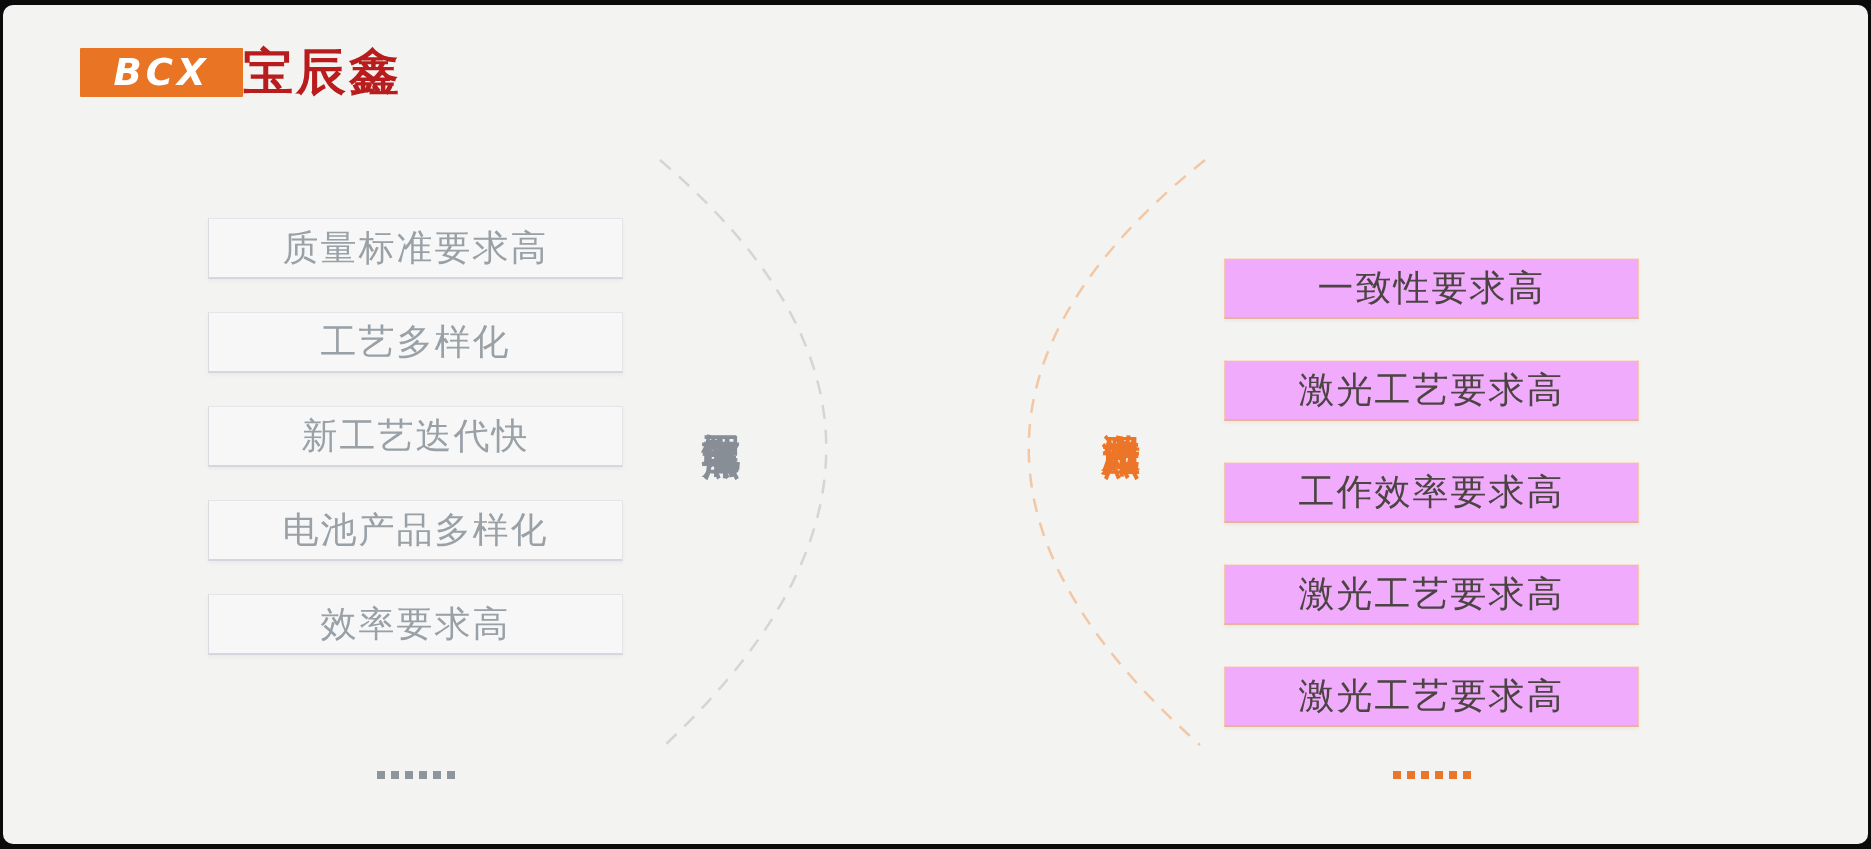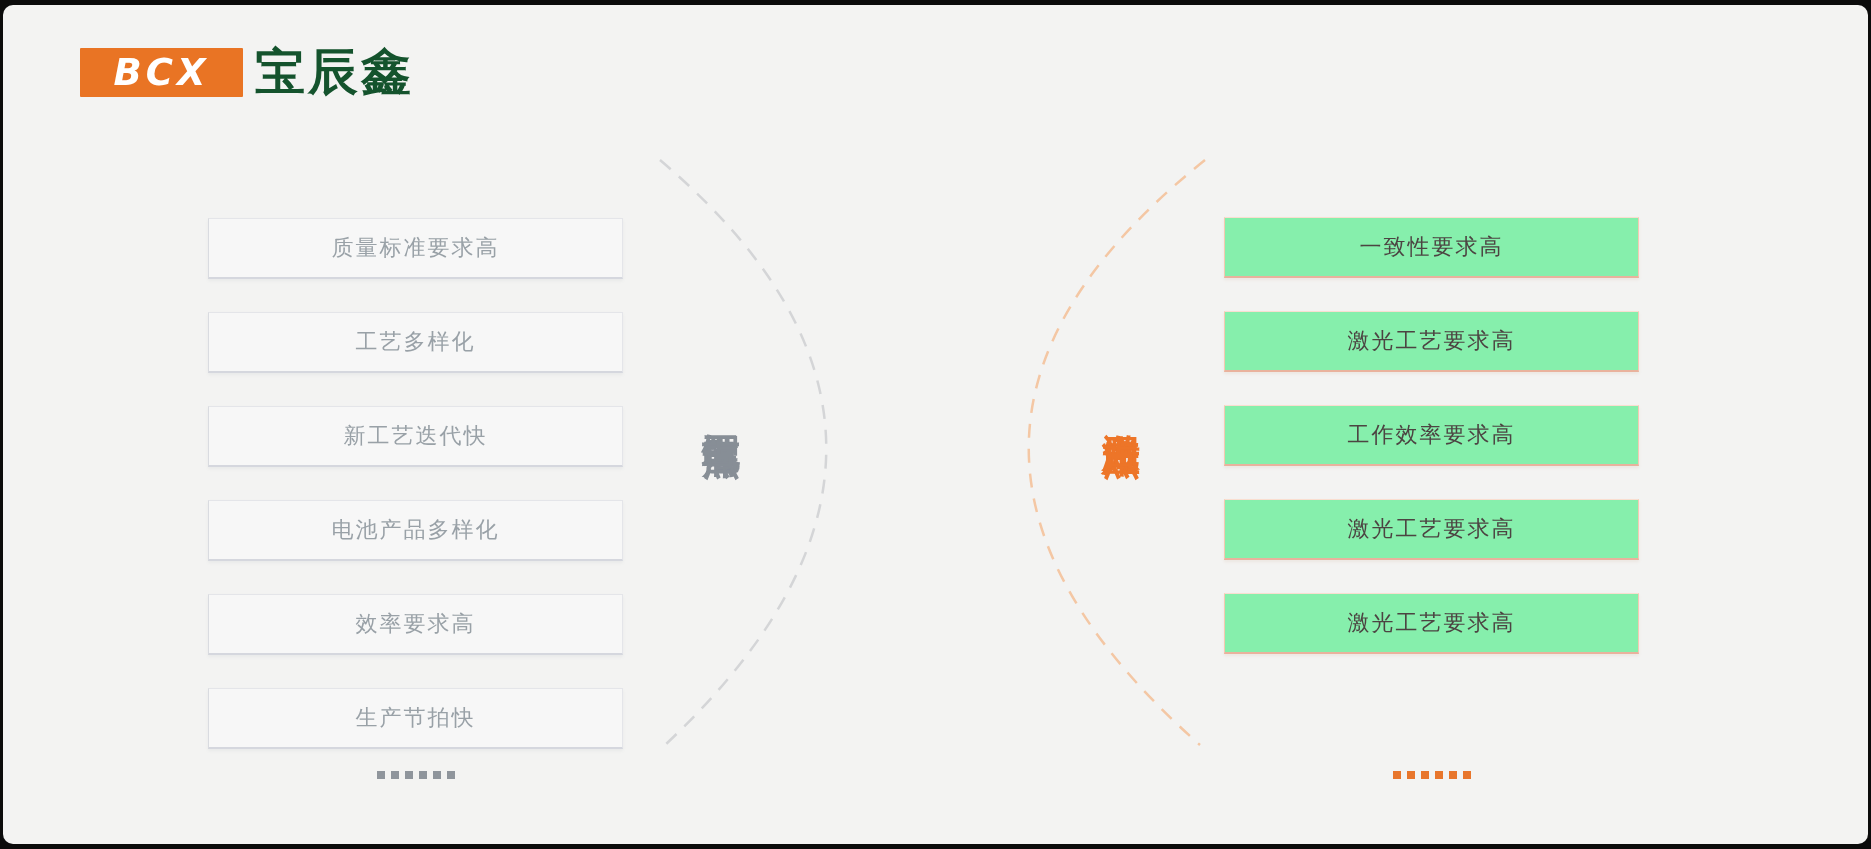--- a/index.html
+++ b/index.html
@@ -3,35 +3,35 @@
 <meta charset="utf-8">
 <style>
   html,body{margin:0;padding:0;background:#0b0b0b;}
   body{width:1871px;height:849px;position:relative;font-family:"DejaVu Sans","Liberation Sans",sans-serif;}
   .slide{position:absolute;left:3px;top:5px;width:1865px;height:839px;background:#f3f3f2;border-radius:10px;overflow:hidden;}
 
   
   .logo{position:absolute;left:77px;top:42px;display:flex;align-items:center;}
   .logo-badge{width:163px;height:49px;background:#e97424;border-radius:1px;display:flex;align-items:center;justify-content:center;
     color:#ffffff;font-size:37px;font-weight:800;letter-spacing:4px;font-style:italic;}
-  .logo-name{margin-left:12px;font-size:50px;line-height:50px;font-weight:700;color:#14532d;letter-spacing:3px;}
+  .logo-name{font-size:50px;line-height:50px;font-weight:700;color:#b91c1c;letter-spacing:3px;}
 
   
   svg.arcs{position:absolute;left:0;top:0;pointer-events:none;}
 
   
   .col{position:absolute;width:415px;}
   .col-left{left:205px;top:213px;}
   .col-right{left:1221px;top:212px;}
   .box{height:58px;margin-bottom:33px;display:flex;align-items:center;justify-content:center;
-    font-size:22px;letter-spacing:2px;}
+    font-size:36px;letter-spacing:2px;}
   .box-gray{background:#f7f7f7;border:1px solid #e4e5e9;border-left:1px solid #d9dbe0;border-bottom:2px solid #d5d7de;
     color:#99a1a7;box-shadow:0 2px 3px rgba(120,125,140,0.08);}
-  .box-orange{background:#86efac;border:1px solid #f3c9b2;border-top:1px solid #f9ded0;border-bottom:2px solid #e9b29d;
-    color:#4c4442;box-shadow:0 2px 3px rgba(190,130,90,0.10);}
+  .box-orange{background:#f0abfc;border:1px solid #f3c9b2;border-top:1px solid #f9ded0;border-bottom:2px solid #e9b29d;
+    color:#4c4442;box-shadow:0 2px 3px rgba(190,130,90,0.10);margin-top:41px;}
 
   
   .vtitle{position:absolute;top:399px;writing-mode:vertical-rl;text-orientation:upright;
     font-size:38px;font-weight:700;letter-spacing:1px;line-height:44px;}
   .vtitle-gray{left:696px;color:#878e96;}
   .vtitle-orange{left:1096px;color:#ed7528;}
 
   
   .dots{position:absolute;top:766px;width:415px;display:flex;justify-content:center;gap:6px;}
   .dots-left{left:205px;}
@@ -56,21 +56,20 @@
     </div>
     <div class="logo-name">宝辰鑫</div>
   </div>
 
   <div class="col col-left">
     <div class="box box-gray">质量标准要求高</div>
     <div class="box box-gray">工艺多样化</div>
     <div class="box box-gray">新工艺迭代快</div>
     <div class="box box-gray">电池产品多样化</div>
     <div class="box box-gray">效率要求高</div>
-    <div class="box box-gray">生产节拍快</div>
   </div>
   <div class="dots dots-left">
     <i></i>
       <i></i>
       <i></i>
       <i></i>
       <i></i>
       <i></i>
   </div>
 

